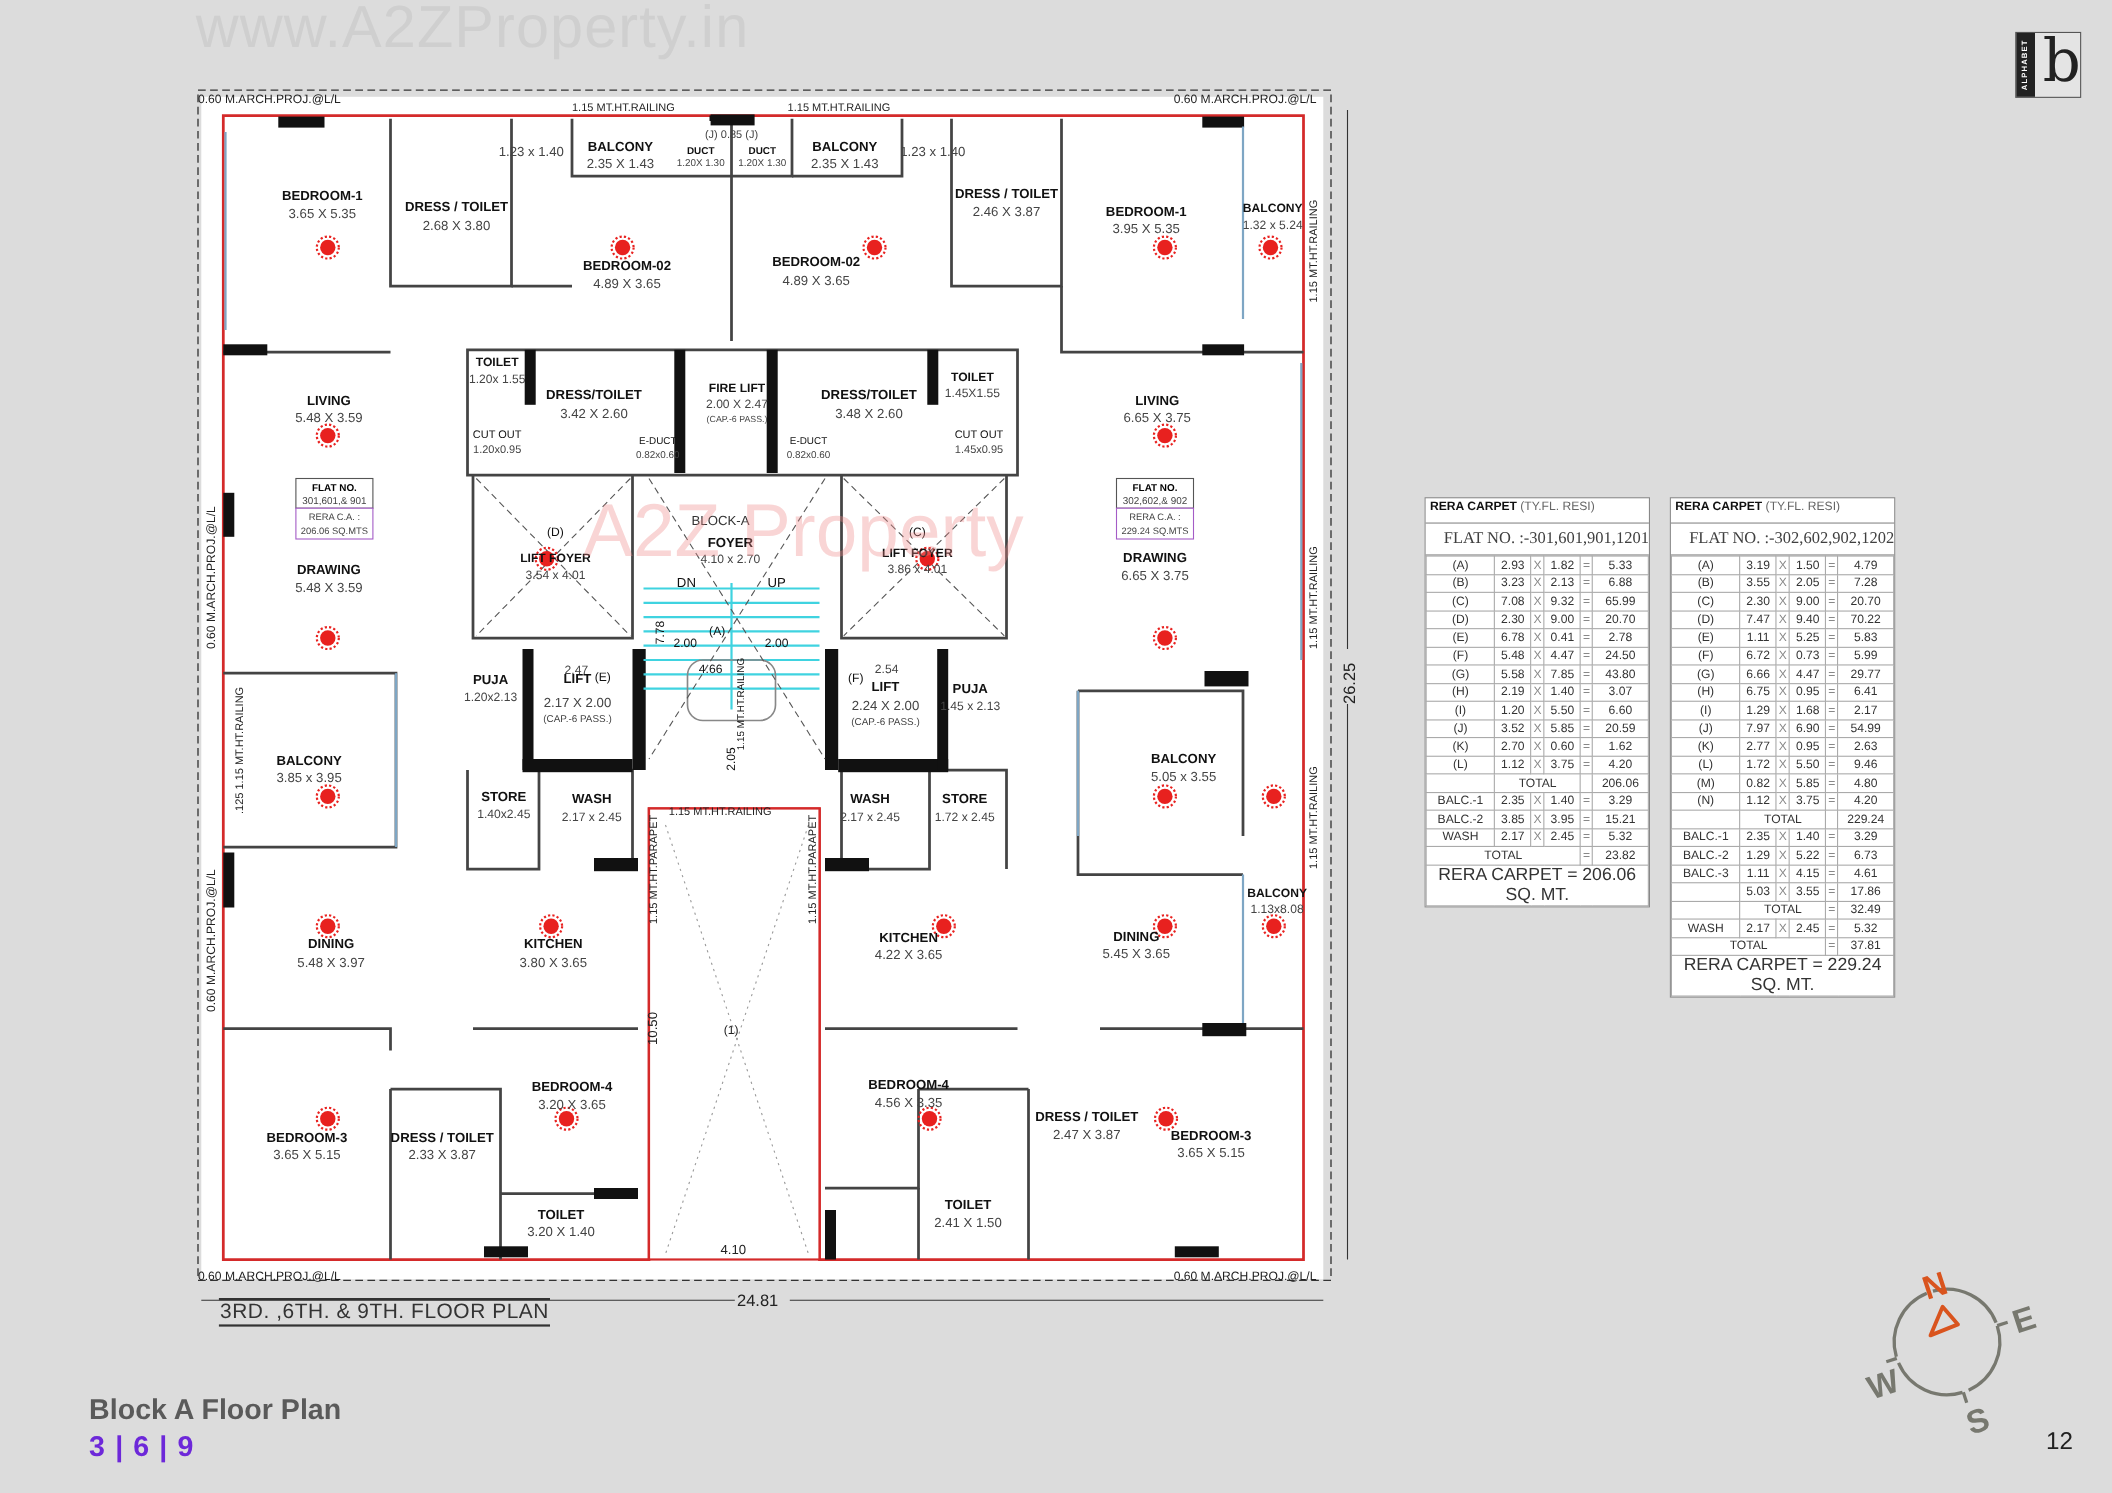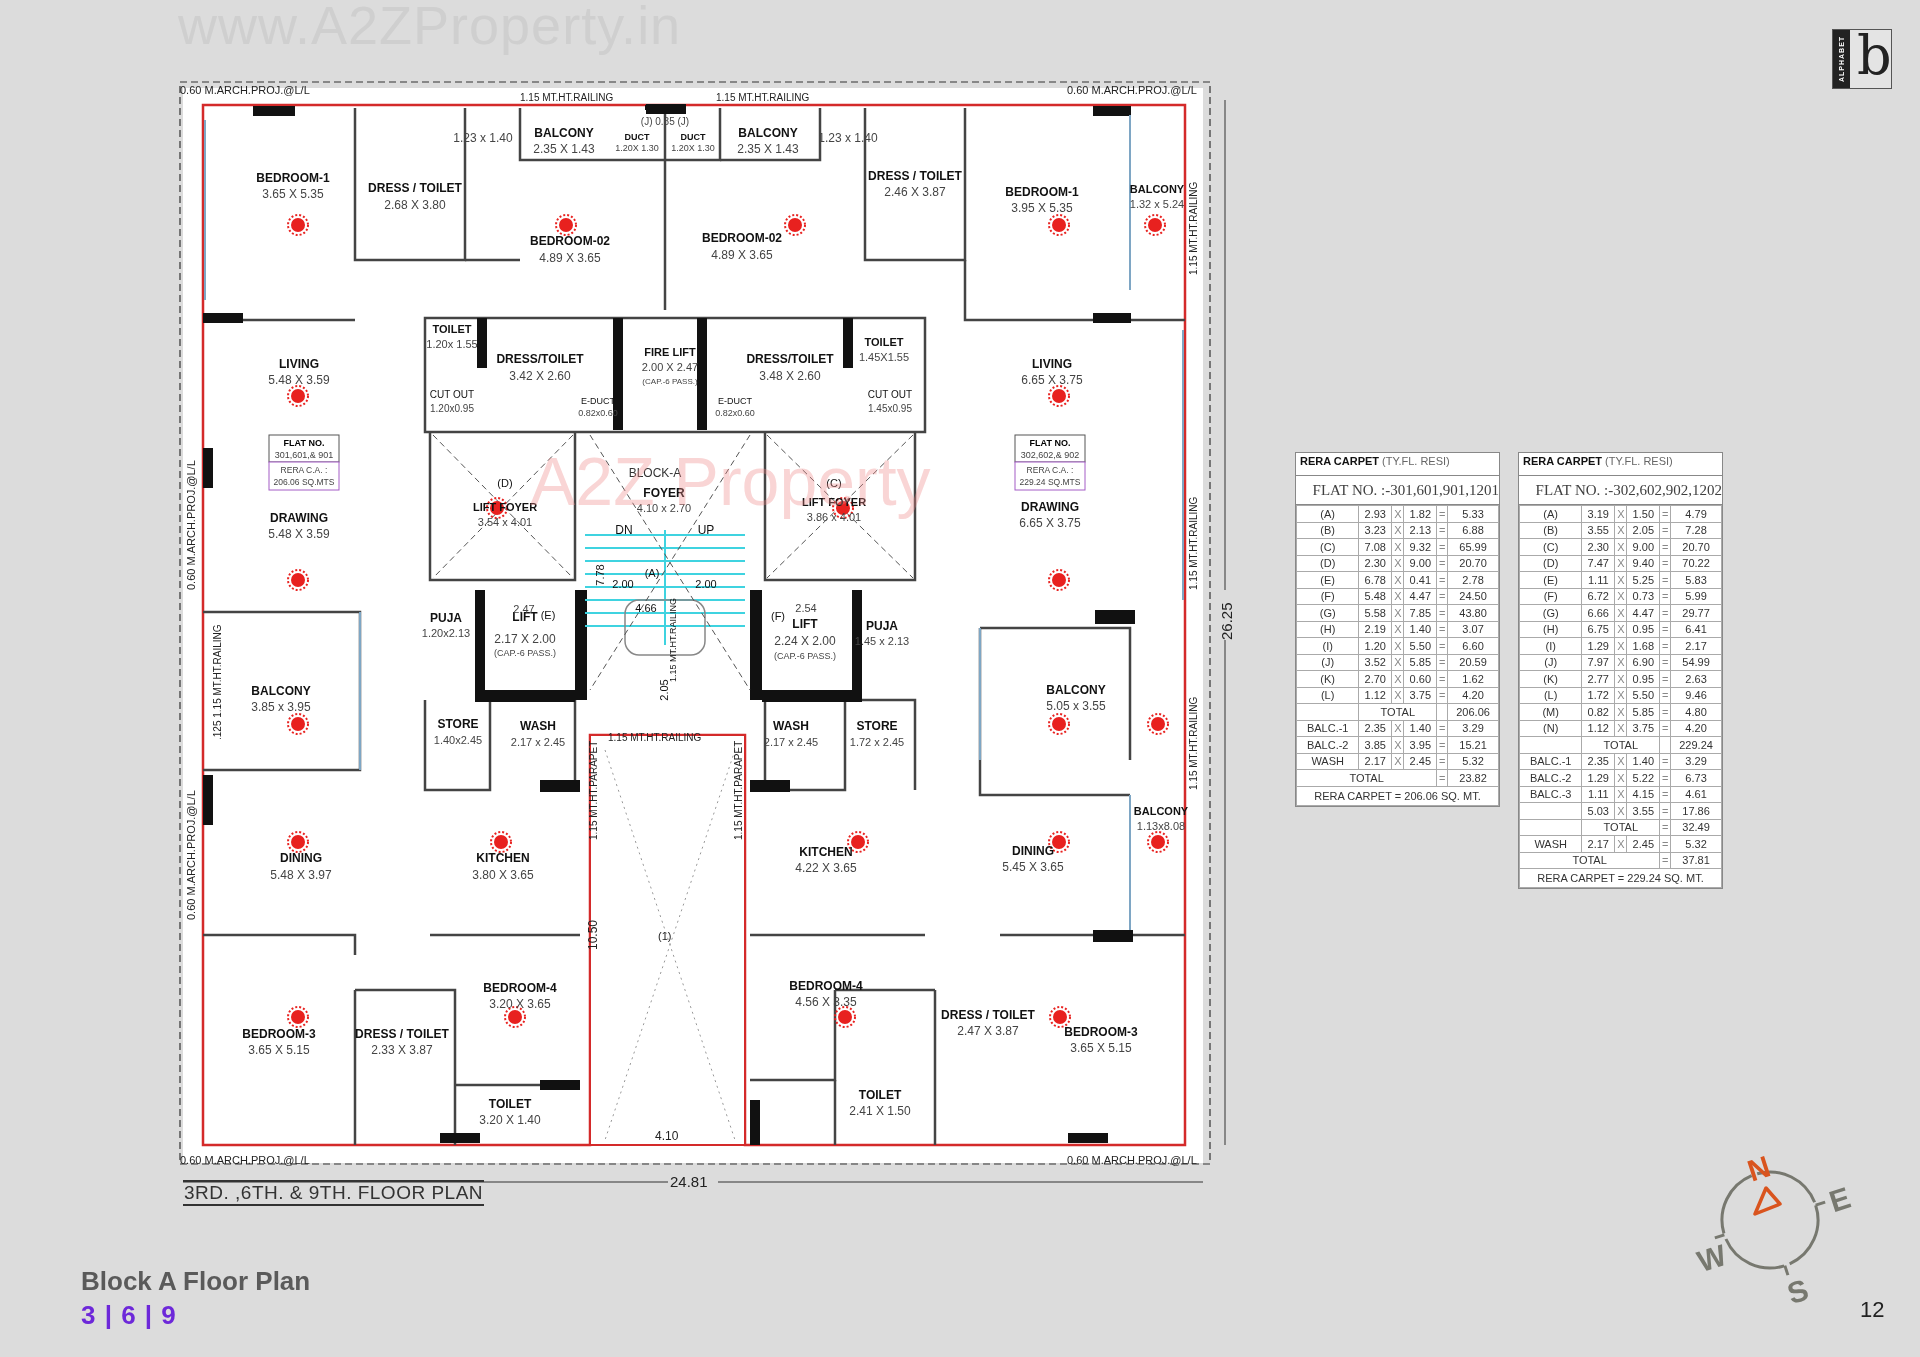--- a/index.html
+++ b/index.html
@@ -2,33 +2,33 @@
 <html><head>
 <meta charset="utf-8">
 <style>
   html,body{margin:0;padding:0;}
   body{width:1920px;height:1357px;background:#dcdcdc;position:relative;overflow:hidden;font-family:"Liberation Sans",sans-serif;color:#222;}
   .watermark-top{position:absolute;left:178px;top:-6px;font-size:54px;color:#cfcfcf;letter-spacing:1px;font-family:"Liberation Sans",sans-serif;}
   .logo{position:absolute;left:1832px;top:29px;width:60px;height:60px;border:1.5px solid #555;background:#e4e4e4;box-sizing:border-box;}
   .logo .band{position:absolute;left:0;top:0;width:17px;height:100%;background:#222;color:#fff;font-size:7px;font-weight:bold;writing-mode:vertical-rl;transform:rotate(180deg);text-align:center;letter-spacing:1px;line-height:17px;}
   .logo .glyph{position:absolute;left:24px;top:-6px;font-family:"DejaVu Serif",serif;font-size:54px;color:#222;}
   #plan{position:absolute;left:0;top:0;}
-  .plan-title{position:absolute;left:183px;top:1180px;font-size:19px;color:#333;border-top:2px solid #333;border-bottom:2px solid #333;padding:0 1px;letter-spacing:0.5px;line-height:22px;}
+  .plan-title{position:absolute;left:199px;top:1180px;font-size:19px;color:#333;border-top:2px solid #333;border-bottom:2px solid #333;padding:0 1px;letter-spacing:0.5px;line-height:22px;}
   .footer-title{position:absolute;left:81px;top:1266px;font-size:26px;font-weight:bold;color:#5a5a5a;text-align:right;}
   .footer-floors{position:absolute;left:81px;top:1300px;font-size:26px;font-weight:bold;color:#6d28d9;letter-spacing:1px;}
   .page-number{position:absolute;left:1860px;top:1297px;font-size:22px;color:#222;}
   .rera{position:absolute;background:#fff;border:1.5px solid #888;font-size:11px;color:#333;box-sizing:border-box;margin-top:12px;}
   .rera .hdr{border-bottom:1px solid #888;padding:2px 4px;height:18px;font-size:11px;}
   .rera .hdr b{font-weight:bold;color:#111;}
   .rera .hdr span{color:#666;}
   .rera .flat{border-bottom:1px solid #888;text-align:right;font-family:"Liberation Serif",serif;font-size:15px;height:28px;line-height:28px;color:#404040;}
   .rera table{border-collapse:collapse;width:100%;}
   .rera td{border:1px solid #aaa;text-align:center;height:15.5px;padding:0;font-size:11px;line-height:14px;}
   .rera td.eq{color:#888;}
-  .rera .foot{text-align:center;height:18px;line-height:18px;font-size:11px;}
+  .rera .foot{text-align:center;height:18px;line-height:18px;font-size:16px;}
   .compass{position:absolute;left:1670px;top:1110px;}
   svg text{font-family:"Liberation Sans",sans-serif;}
 </style>
 </head>
 <body>
 
 <div class="watermark-top">www.A2ZProperty.in</div>
 
 <div class="logo">
   <div class="band">ALPHABET</div>

